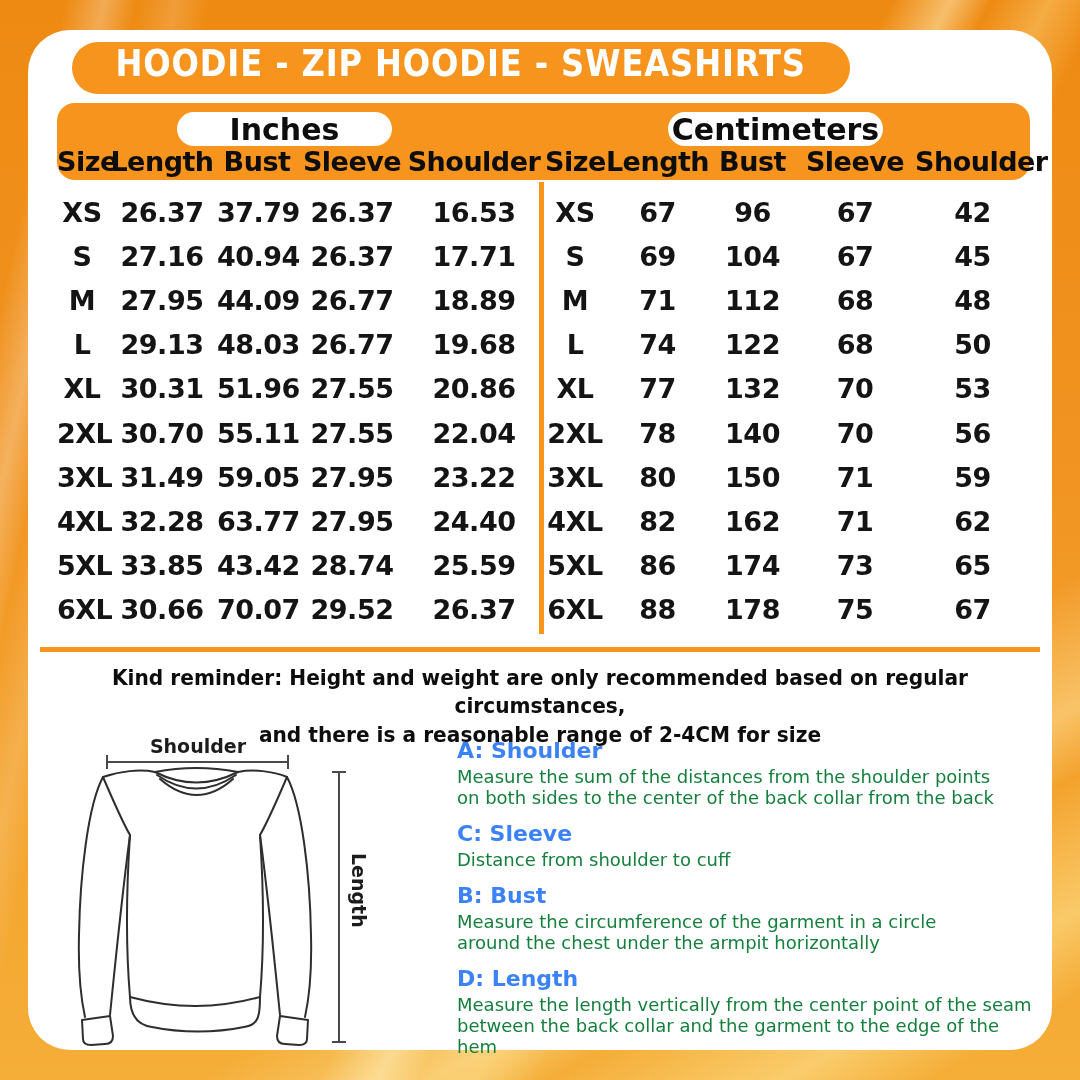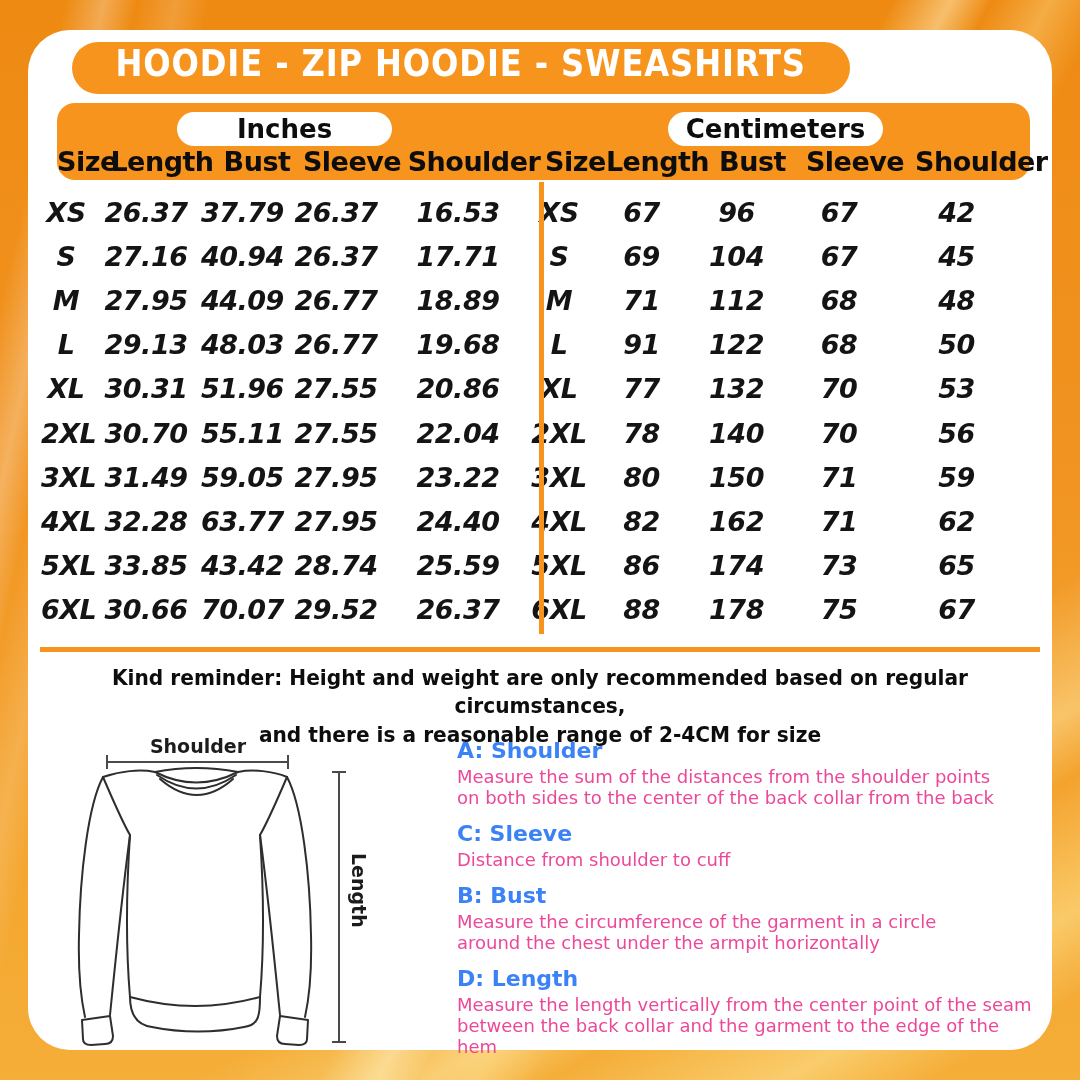--- a/index.html
+++ b/index.html
@@ -29,36 +29,36 @@
   }
   
   .thead{
     position:absolute; left:29px; top:73px; width:973px; height:77px;
     background:#F7941D; border-radius:18px;
   }
   .unit-pill{
     position:absolute; top:9px; height:34px; width:215px;
     background:#fff; border-radius:17px;
     display:flex; align-items:center; justify-content:center;
-    font-weight:bold; font-size:26px; color:#0d0d0d;
+    font-weight:bold; font-size:30px; color:#0d0d0d;
   }
   .unit-pill.inches{ left:120px; }
   .unit-pill.cm{ left:611px; }
   .grid11{
     display:grid;
     grid-template-columns:50px 110px 80px 110px 134px 4px 60px 105px 85px 120px 115px;
     width:973px;
   }
   .thead .grid11{ position:absolute; left:0; top:43px; }
   .col-label{
     text-align:center; font-weight:bold; font-size:27px; color:#0d0d0d;
     letter-spacing:-0.5px; white-space:nowrap;
   }
   
-  .tbody{ position:absolute; left:13px; top:160px; width:973px;font-style:italic; }
+  .tbody{ position:absolute; left:29px; top:160px; width:973px; }
   .t-row{ height:44.2px; align-items:center; }
   .t-cell{
     text-align:center; font-weight:bold; font-size:27px; color:#141414;
     letter-spacing:-0.5px; white-space:nowrap;
   }
   .divider-v{
     position:absolute; left:511px; top:152px; width:5px; height:452px;
     background:#F7941D;
   }
   .rule-h{
@@ -78,21 +78,21 @@
     position:absolute; font-weight:bold; font-size:19px; color:#1c1c1c;
   }
   .dlabel.shoulder{ left:0; top:0; width:276px; text-align:center; }
   .dlabel.length{
     left:288px; top:118px; writing-mode:vertical-rl;
   }
   
   .instructions{ position:absolute; left:429px; top:708px; width:575px; }
   .inst{ margin-bottom:13px; }
   .inst-h{ font-weight:bold; font-size:22px; color:#3b82f6; line-height:26px; }
-  .inst-b{ font-size:18px; color:#ec4899; line-height:21px; white-space:pre-line; margin-top:2px; }
+  .inst-b{ font-size:18px; color:#15803d; line-height:21px; white-space:pre-line; margin-top:2px; }
 </style>
 </head>
 <body>
 
 <div class="card">
 
   <div class="title-pill">
     <span>HOODIE - ZIP HOODIE - SWEASHIRTS</span>
   </div>
 
@@ -159,21 +159,21 @@
         <div class="t-cell">48</div>
       </div>
       <div class="grid11 t-row">
         <div class="t-cell">L</div>
         <div class="t-cell">29.13</div>
         <div class="t-cell">48.03</div>
         <div class="t-cell">26.77</div>
         <div class="t-cell">19.68</div>
         <div class="t-cell"></div>
         <div class="t-cell">L</div>
-        <div class="t-cell">91</div>
+        <div class="t-cell">74</div>
         <div class="t-cell">122</div>
         <div class="t-cell">68</div>
         <div class="t-cell">50</div>
       </div>
       <div class="grid11 t-row">
         <div class="t-cell">XL</div>
         <div class="t-cell">30.31</div>
         <div class="t-cell">51.96</div>
         <div class="t-cell">27.55</div>
         <div class="t-cell">20.86</div>

